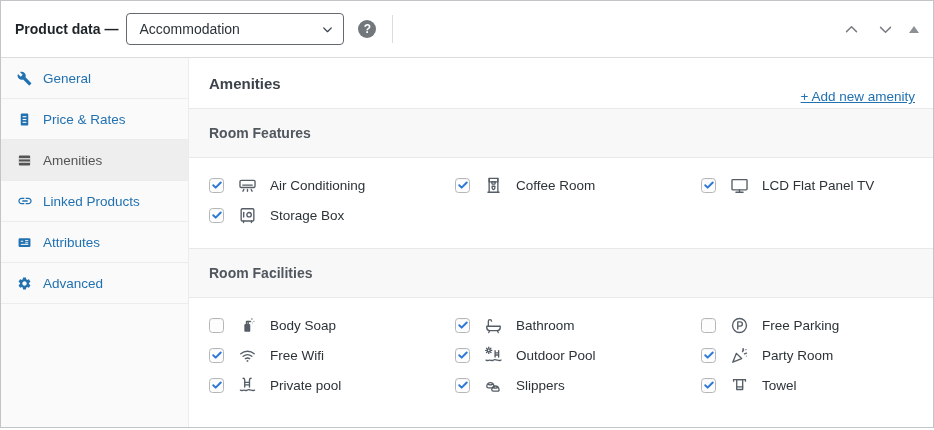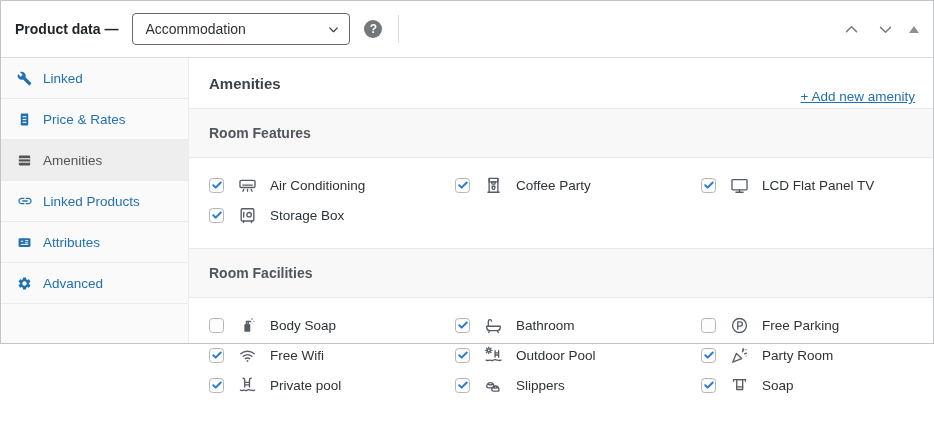--- a/index.html
+++ b/index.html
@@ -1,27 +1,27 @@
 <!DOCTYPE html>
 <html><head>
 <meta charset="utf-8">
 <style>
   * { box-sizing: border-box; margin: 0; padding: 0; }
   html,body { width: 934px; height: 430px; background: #fff; font-family: "Liberation Sans", sans-serif; }
   .metabox {
-    position: absolute; inset: 0; width: 934px; height: 344px;
+    position: absolute; inset: 0; width: 934px; height: 428px;
     background: #a16207; border: 1px solid #c3c4c7; display: flex; flex-direction: column;
   }
   
   .mb-header {
     height: 57px; flex: 0 0 57px; display: flex; align-items: center;
     padding: 0 14px; border-bottom: 1px solid #dcdcde; background: #fff;
   }
   .mb-title { font-size: 14px; font-weight: bold; color: #1d2327; white-space: nowrap; }
-  .type-select-wrap { position: relative; margin-left: 14px; }
+  .type-select-wrap { position: relative; margin-left: 8px; }
   select.type-select {
     appearance: none; -webkit-appearance: none;
     width: 218px; height: 32px; padding: 0 34px 0 12px;
     font-family: "Liberation Sans", sans-serif; font-size: 14px; color: #2c3338;
     background: #fff; border: 1px solid #646970; border-radius: 4px; cursor: pointer;
   }
   .select-chevron { position: absolute; right: 10px; top: 9px; pointer-events: none; }
   .help-tip {
     margin-left: 14px; width: 18px; height: 18px; border-radius: 50%;
     background: #72777c; color: #fff; font-size: 12px; font-weight: bold;
@@ -104,21 +104,21 @@
   </div>
 
   <div class="mb-body">
     <nav class="sidebar" id="sidebar">
         <a class="tab">
           <span class="tab-icon">
             <svg width="15" height="15" viewBox="0 0 24 24">
               <path fill="currentColor" d="M22.7 19l-9.1-9.1c.9-2.3.4-5-1.5-6.9-2-2-5-2.4-7.4-1.3L9 6 6 9 1.6 4.7C.4 7.1.9 10.1 2.9 12.1c1.9 1.9 4.6 2.4 6.9 1.5l9.1 9.1c.4.4 1 .4 1.4 0l2.3-2.3c.5-.4.5-1.1.1-1.4z"></path>
             </svg>
           </span>
-          <span>Linked</span>
+          <span>General</span>
         </a>
         <a class="tab">
           <span class="tab-icon">
             <svg width="15" height="15" viewBox="0 0 24 24">
               <rect x="6" y="2.5" width="12" height="19" rx="1.5" fill="currentColor"></rect>
               <g stroke="#fafafa" stroke-width="1.8">
                 <line x1="9" y1="7.5" x2="15" y2="7.5"></line>
                 <line x1="9" y1="12" x2="15" y2="12"></line>
                 <line x1="9" y1="16.5" x2="15" y2="16.5"></line>
               </g>
@@ -204,21 +204,21 @@
               </span>
               <span class="am-icon">
                 <svg width="19" height="19" viewBox="0 0 24 24" fill="none" stroke="currentColor" stroke-width="1.7" stroke-linecap="round" stroke-linejoin="round">
                   <path d="M6.5 3h11v4.5h-11z"></path>
                   <path d="M9.5 7.5h5l-.8 2.8h-3.4z"></path>
                   <path d="M10.3 13h3.4v2.3a1.7 1.7 0 0 1-3.4 0z"></path>
                   <path d="M6.5 3v17.5M17.5 3v17.5"></path>
                   <path d="M5 20.5h14"></path>
                 </svg>
               </span>
-              <span class="am-label">Coffee Party</span>
+              <span class="am-label">Coffee Room</span>
             </label>
             <label class="amenity-item">
               <span class="cb checked">
                 <svg width="12" height="12" viewBox="0 0 16 16">
                   <path d="M3 8.4l3.2 3.1L13 4.6" fill="none" stroke="currentColor" stroke-width="2.7" stroke-linecap="round" stroke-linejoin="round"></path>
                 </svg>
               </span>
               <span class="am-icon">
                 <svg width="19" height="19" viewBox="0 0 24 24" fill="none" stroke="currentColor" stroke-width="1.7" stroke-linecap="round" stroke-linejoin="round">
                   <rect x="2.5" y="4.5" width="19" height="13" rx="1"></rect>
@@ -373,19 +373,19 @@
                 </svg>
               </span>
               <span class="am-icon">
                 <svg width="19" height="19" viewBox="0 0 24 24" fill="none" stroke="currentColor" stroke-width="1.7" stroke-linecap="round" stroke-linejoin="round">
                   <path d="M4.5 4.5h15"></path>
                   <path d="M4.5 4.5v2M19.5 4.5v2"></path>
                   <path d="M8.5 4.5h7.5v12.5H8.5z"></path>
                   <path d="M8.5 13.8H16"></path>
                 </svg>
               </span>
-              <span class="am-label">Soap</span>
+              <span class="am-label">Towel</span>
             </label>
           </div>
         </div>
     </div>
   </div>
 </div>
 
 </body></html>

